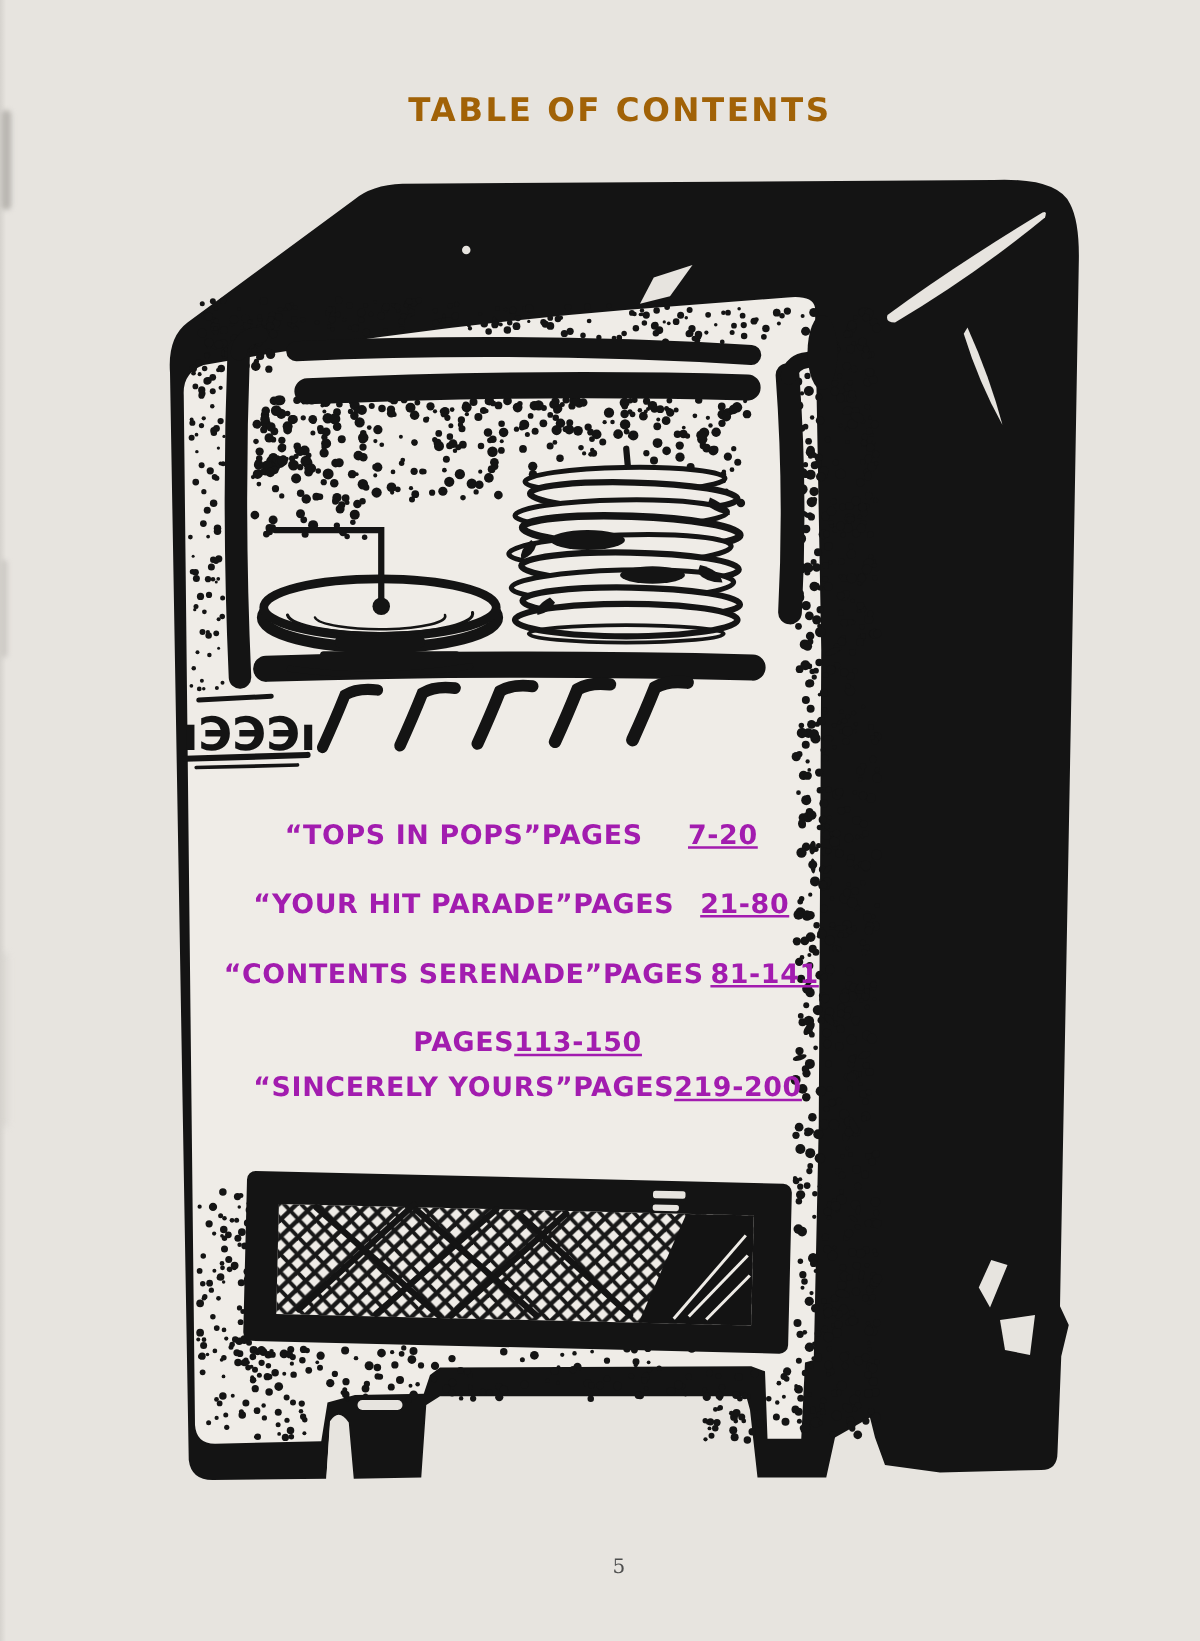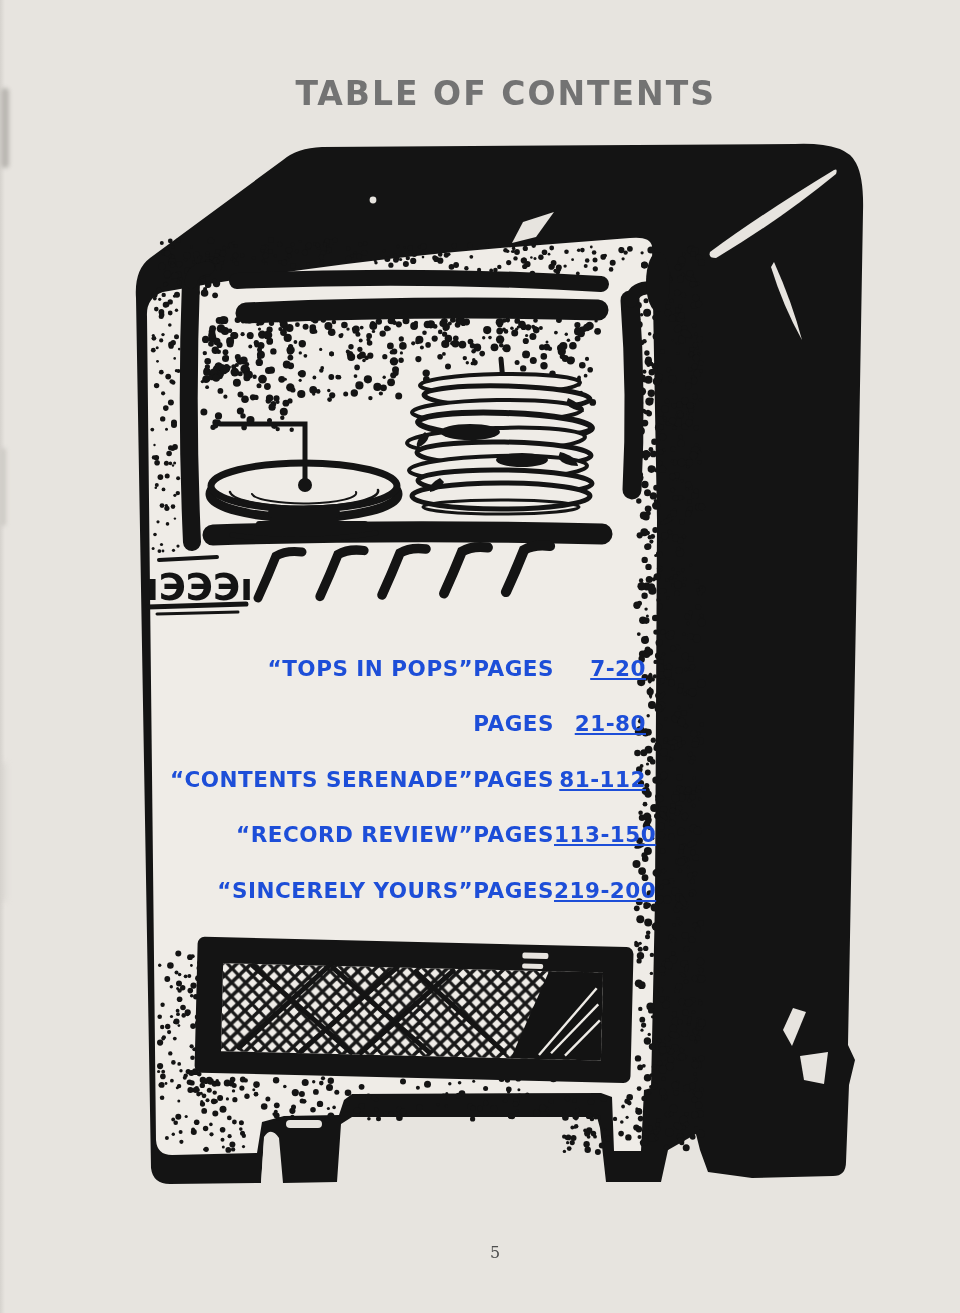--- a/index.html
+++ b/index.html
@@ -5,26 +5,26 @@
   html,body{margin:0;padding:0;}
   body{
     width:960px;height:1313px;position:relative;overflow:hidden;
     background:#e7e4df;
     font-family:"DejaVu Sans","Liberation Sans",sans-serif;
   }
   #page{position:absolute;inset:0;}
   svg{position:absolute;left:0;top:0;}
   .overlay{position:absolute;color:#1b1b1b;font-weight:bold;}
   #title{
-    left:276px;top:74px;width:440px;text-align:right;
-    font-size:33px;letter-spacing:2px;color:#737373;
+    left:276px;top:74px;width:440px;text-align:center;
+    font-size:26px;letter-spacing:2px;color:#a16207;
   }
   .toc-row{
-    left:188px;width:458px;display:flex;justify-content:flex-end;
-    font-size:21.5px;letter-spacing:.5px;white-space:nowrap;color:#1d4ed8;
+    left:188px;width:458px;display:flex;justify-content:center;
+    font-size:21.5px;letter-spacing:.5px;white-space:nowrap;color:#a21caf;
   }
   .toc-pages{display:flex;}
   .toc-pages .lbl{}
   .toc-range{display:inline-block;width:92px;text-align:right;text-decoration:underline;}
   #pageno{
     left:470px;top:1243px;width:50px;text-align:center;
     font-size:16px;font-weight:normal;color:#4e4e4e;
     font-family:"DejaVu Serif","Liberation Serif",serif;
   }
   .edge-smudge{position:absolute;border-radius:4px;pointer-events:none;}
@@ -1838,40 +1838,40 @@
 <div id="title" class="overlay">TABLE OF CONTENTS</div>
 
 <div class="overlay toc-row" style="top:656px">
   <span>“TOPS IN POPS”</span>
   <span class="toc-pages">
         <span class="lbl">PAGES</span>
         <span class="toc-range">7-20</span>
       </span>
 </div>
 <div class="overlay toc-row" style="top:711px">
+  <span>“YOUR HIT PARADE”</span>
   <span class="toc-pages">
         <span class="lbl">PAGES</span>
         <span class="toc-range">21-80</span>
       </span>
 </div>
 <div class="overlay toc-row" style="top:767px">
   <span>“CONTENTS SERENADE”</span>
   <span class="toc-pages">
         <span class="lbl">PAGES</span>
-        <span class="toc-range">81-112</span>
+        <span class="toc-range">81-141</span>
       </span>
 </div>
 <div class="overlay toc-row" style="top:822px">
-  <span>“RECORD REVIEW”</span>
   <span class="toc-pages">
         <span class="lbl">PAGES</span>
         <span class="toc-range">113-150</span>
       </span>
 </div>
-<div class="overlay toc-row" style="top:878px">
+<div class="overlay toc-row" style="top:858px">
   <span>“SINCERELY YOURS”</span>
   <span class="toc-pages">
         <span class="lbl">PAGES</span>
         <span class="toc-range">219-200</span>
       </span>
 </div>
 
 <div id="pageno" class="overlay">5</div>
 
 <div class="edge-smudge" style="left:0;top:0;width:5px;height:1313px;background:linear-gradient(to right,#d6d3ce,rgba(214,211,206,0));border-radius:0"></div>

